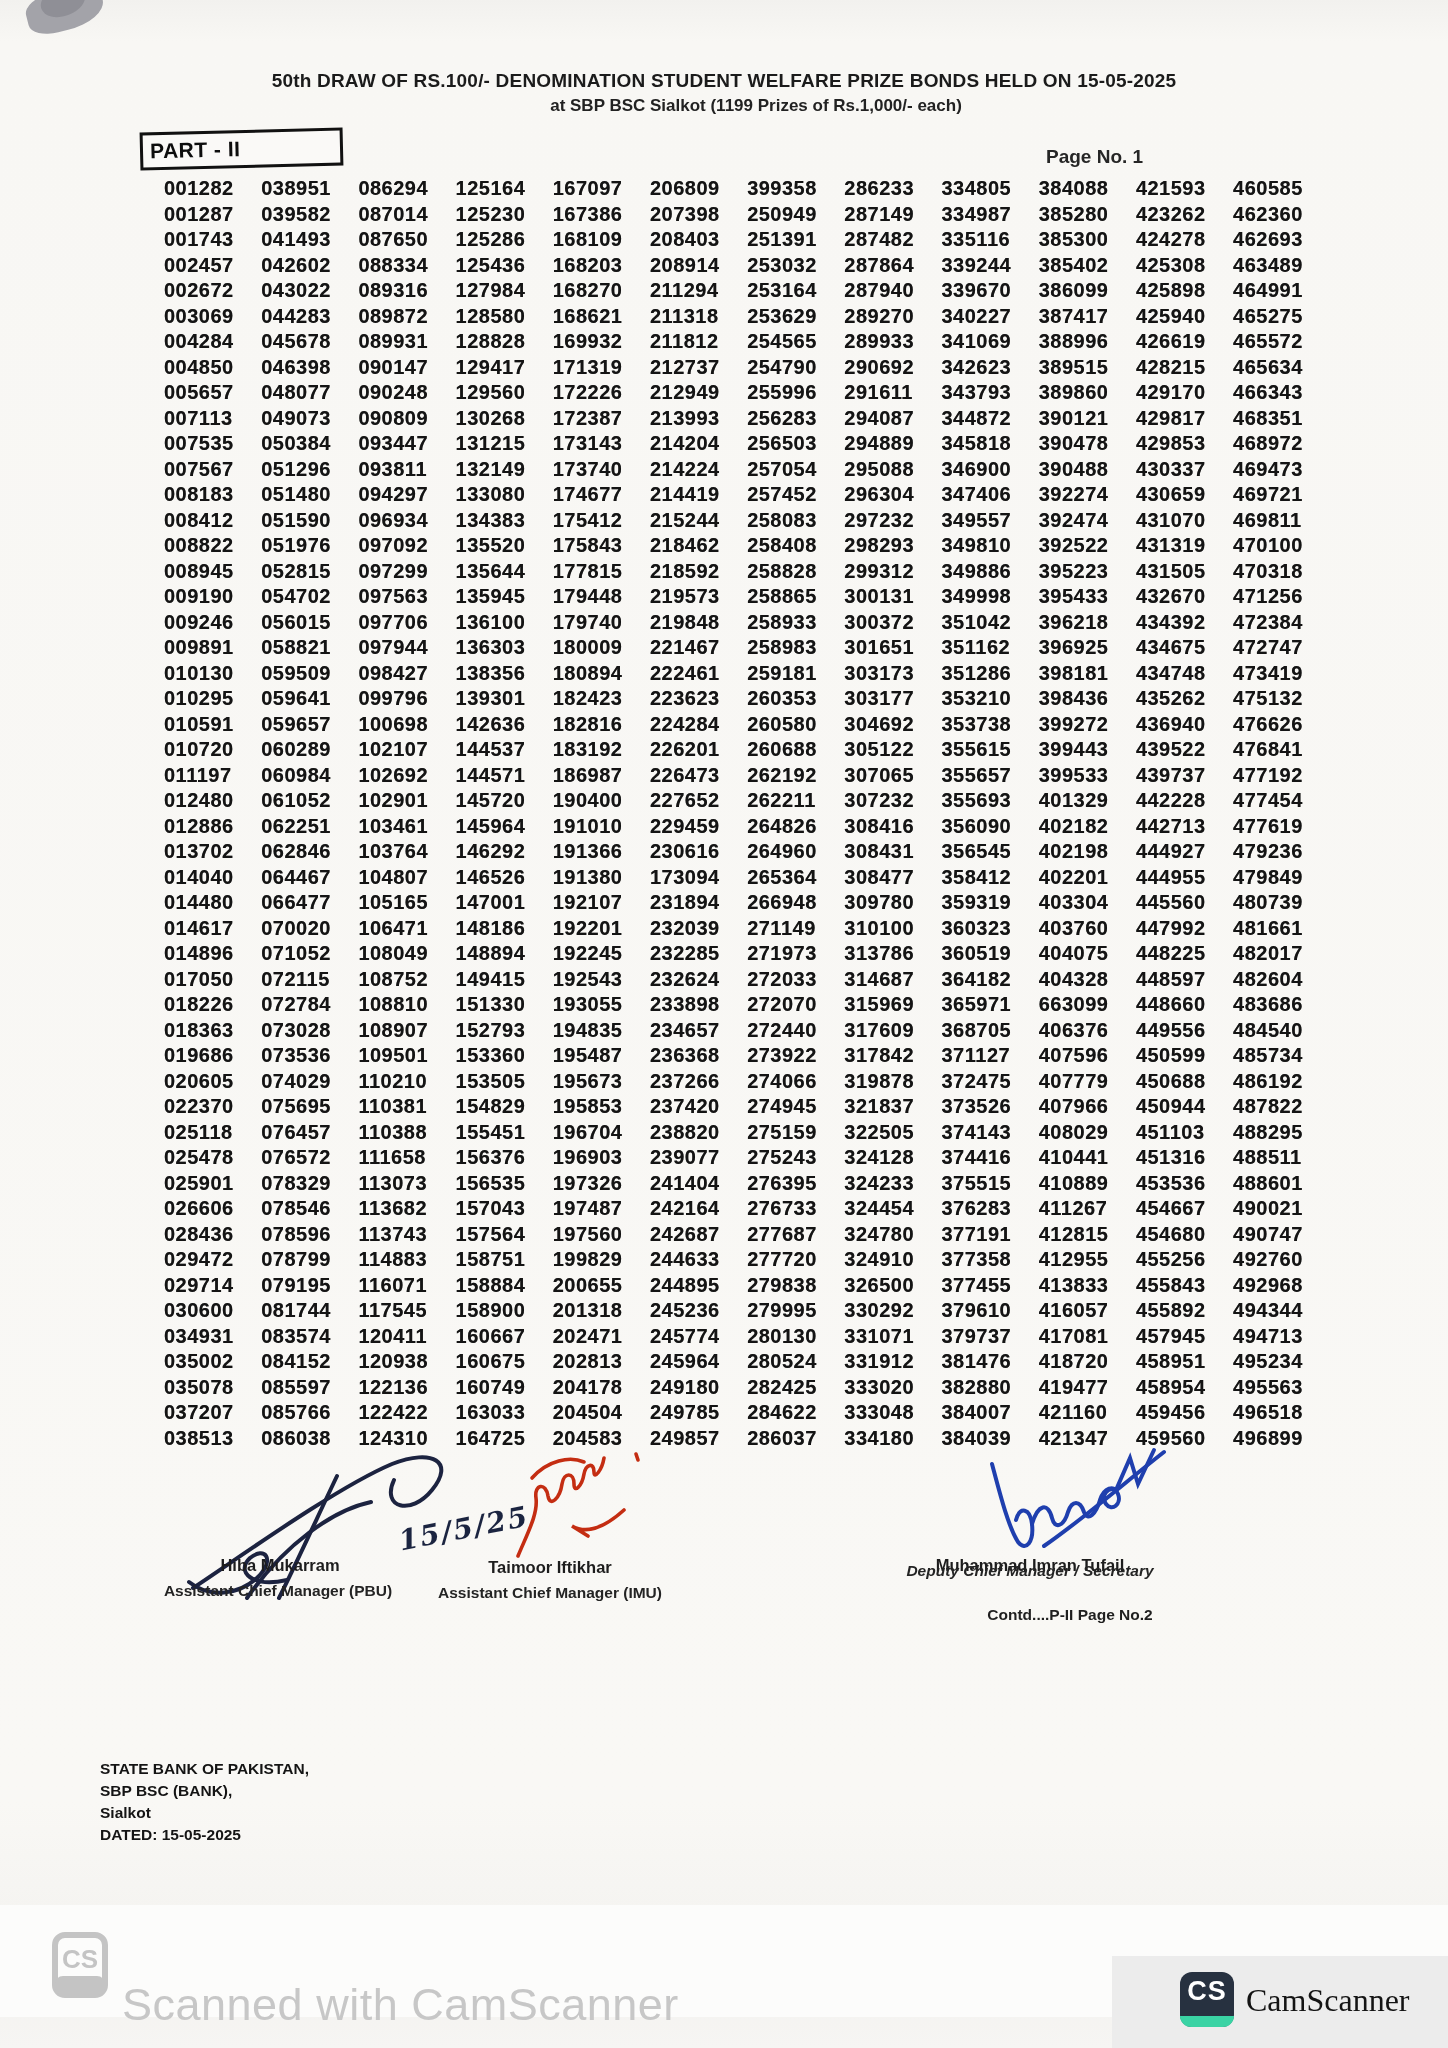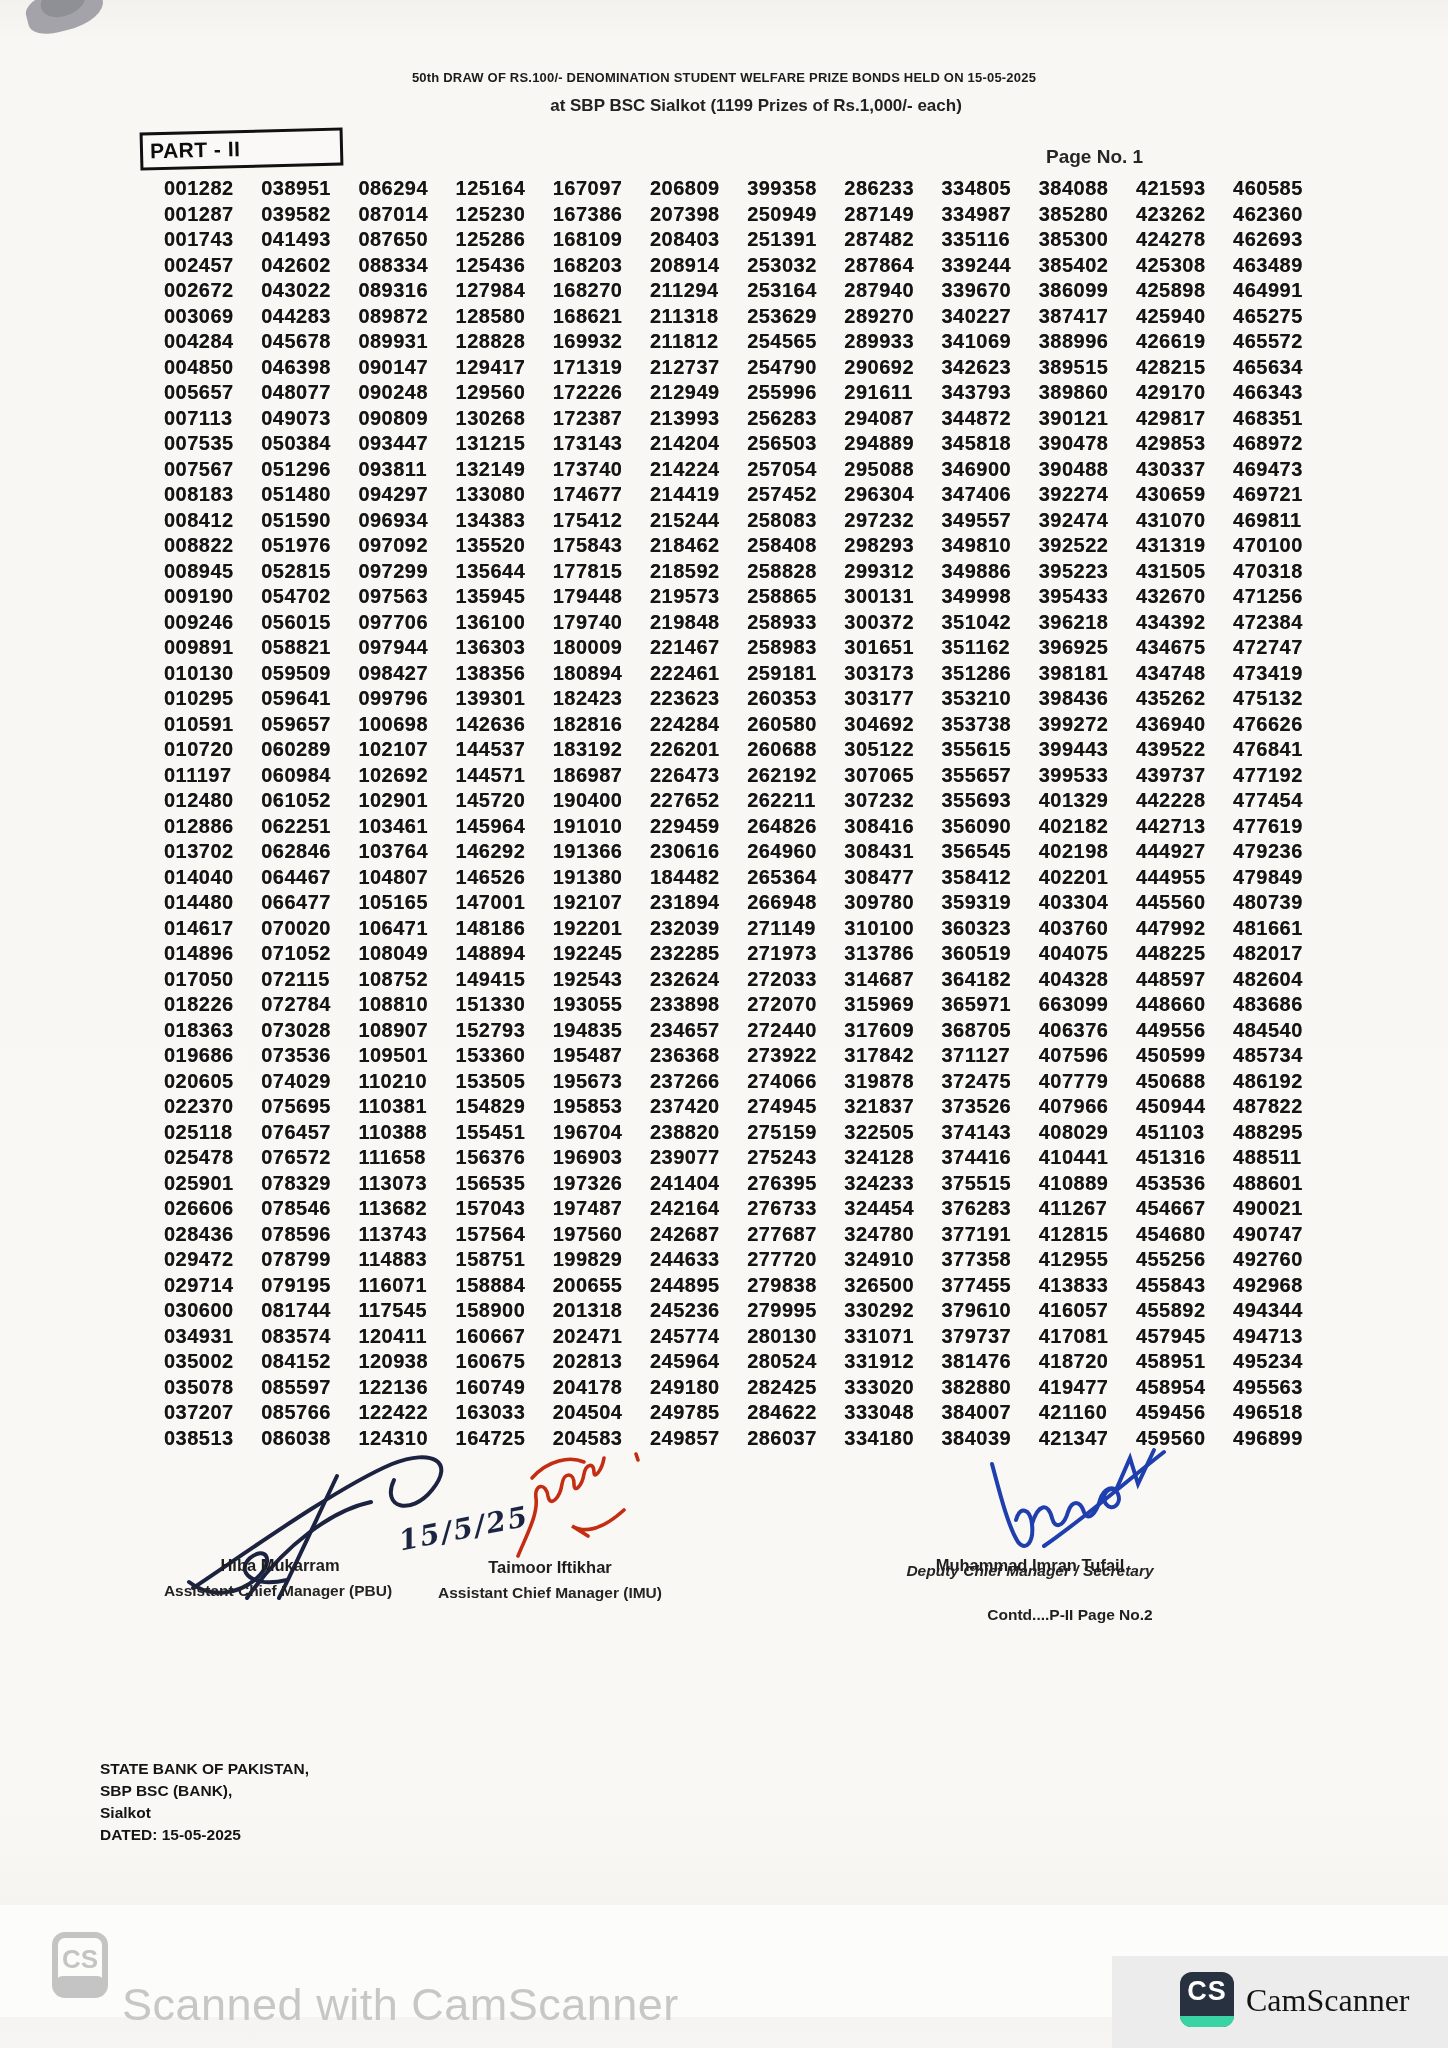--- a/index.html
+++ b/index.html
@@ -4,21 +4,21 @@
 <style>
   html,body{margin:0;padding:0;background:#ffffff;}
   #page{position:relative;width:1448px;height:2048px;overflow:hidden;
     background:linear-gradient(180deg,#f2f1ee 0%,#f8f7f4 2%,#f9f8f5 88%,#f3f2ef 96%,#f6f5f3 100%);
     font-family:"Liberation Sans",sans-serif;color:#161616;}
   .abs{position:absolute;}
   
   #corner-smudge{left:26px;top:-10px;width:78px;height:40px;background:#a3a3a9;border-radius:45% 55% 60% 40%;transform:rotate(-14deg);}
   #corner-smudge2{left:40px;top:-14px;width:46px;height:30px;background:#8f8f96;border-radius:50%;transform:rotate(-20deg);}
   
-  #hdr1{left:0;top:70px;width:1448px;text-align:center;font-size:13px;font-weight:600;letter-spacing:.2px;color:#1b1b1b;}
+  #hdr1{left:0;top:70px;width:1448px;text-align:center;font-size:19px;font-weight:600;letter-spacing:.2px;color:#1b1b1b;}
   #hdr2{left:0;top:96px;width:1448px;text-align:center;font-size:17px;font-weight:600;color:#222;padding-left:32px;}
   
   #part-box{left:140px;top:130px;width:190px;height:32px;border:3px solid #111;transform:rotate(-1.4deg);
     font-size:21px;font-weight:bold;letter-spacing:.5px;line-height:32px;padding-left:7px;color:#0d0d0d;background:rgba(255,255,255,.25);}
   #page-no{left:1046px;top:146px;font-size:19px;font-weight:600;color:#262626;}
   
   #grid{left:160px;top:176px;width:1170px;}
   .grid-row{display:grid;grid-template-columns:repeat(12,97.2px);height:25.5px;}
   .num{font-size:20px;font-weight:bold;letter-spacing:.5px;line-height:25.5px;color:#141414;padding-left:4px;
     text-shadow:0 0 .5px rgba(0,0,0,.55);}
@@ -443,21 +443,21 @@
         <span class="num">402198</span>
         <span class="num">444927</span>
         <span class="num">479236</span>
       </div>
       <div class="grid-row">
         <span class="num">014040</span>
         <span class="num">064467</span>
         <span class="num">104807</span>
         <span class="num">146526</span>
         <span class="num">191380</span>
-        <span class="num">184482</span>
+        <span class="num">173094</span>
         <span class="num">265364</span>
         <span class="num">308477</span>
         <span class="num">358412</span>
         <span class="num">402201</span>
         <span class="num">444955</span>
         <span class="num">479849</span>
       </div>
       <div class="grid-row">
         <span class="num">014480</span>
         <span class="num">066477</span>

